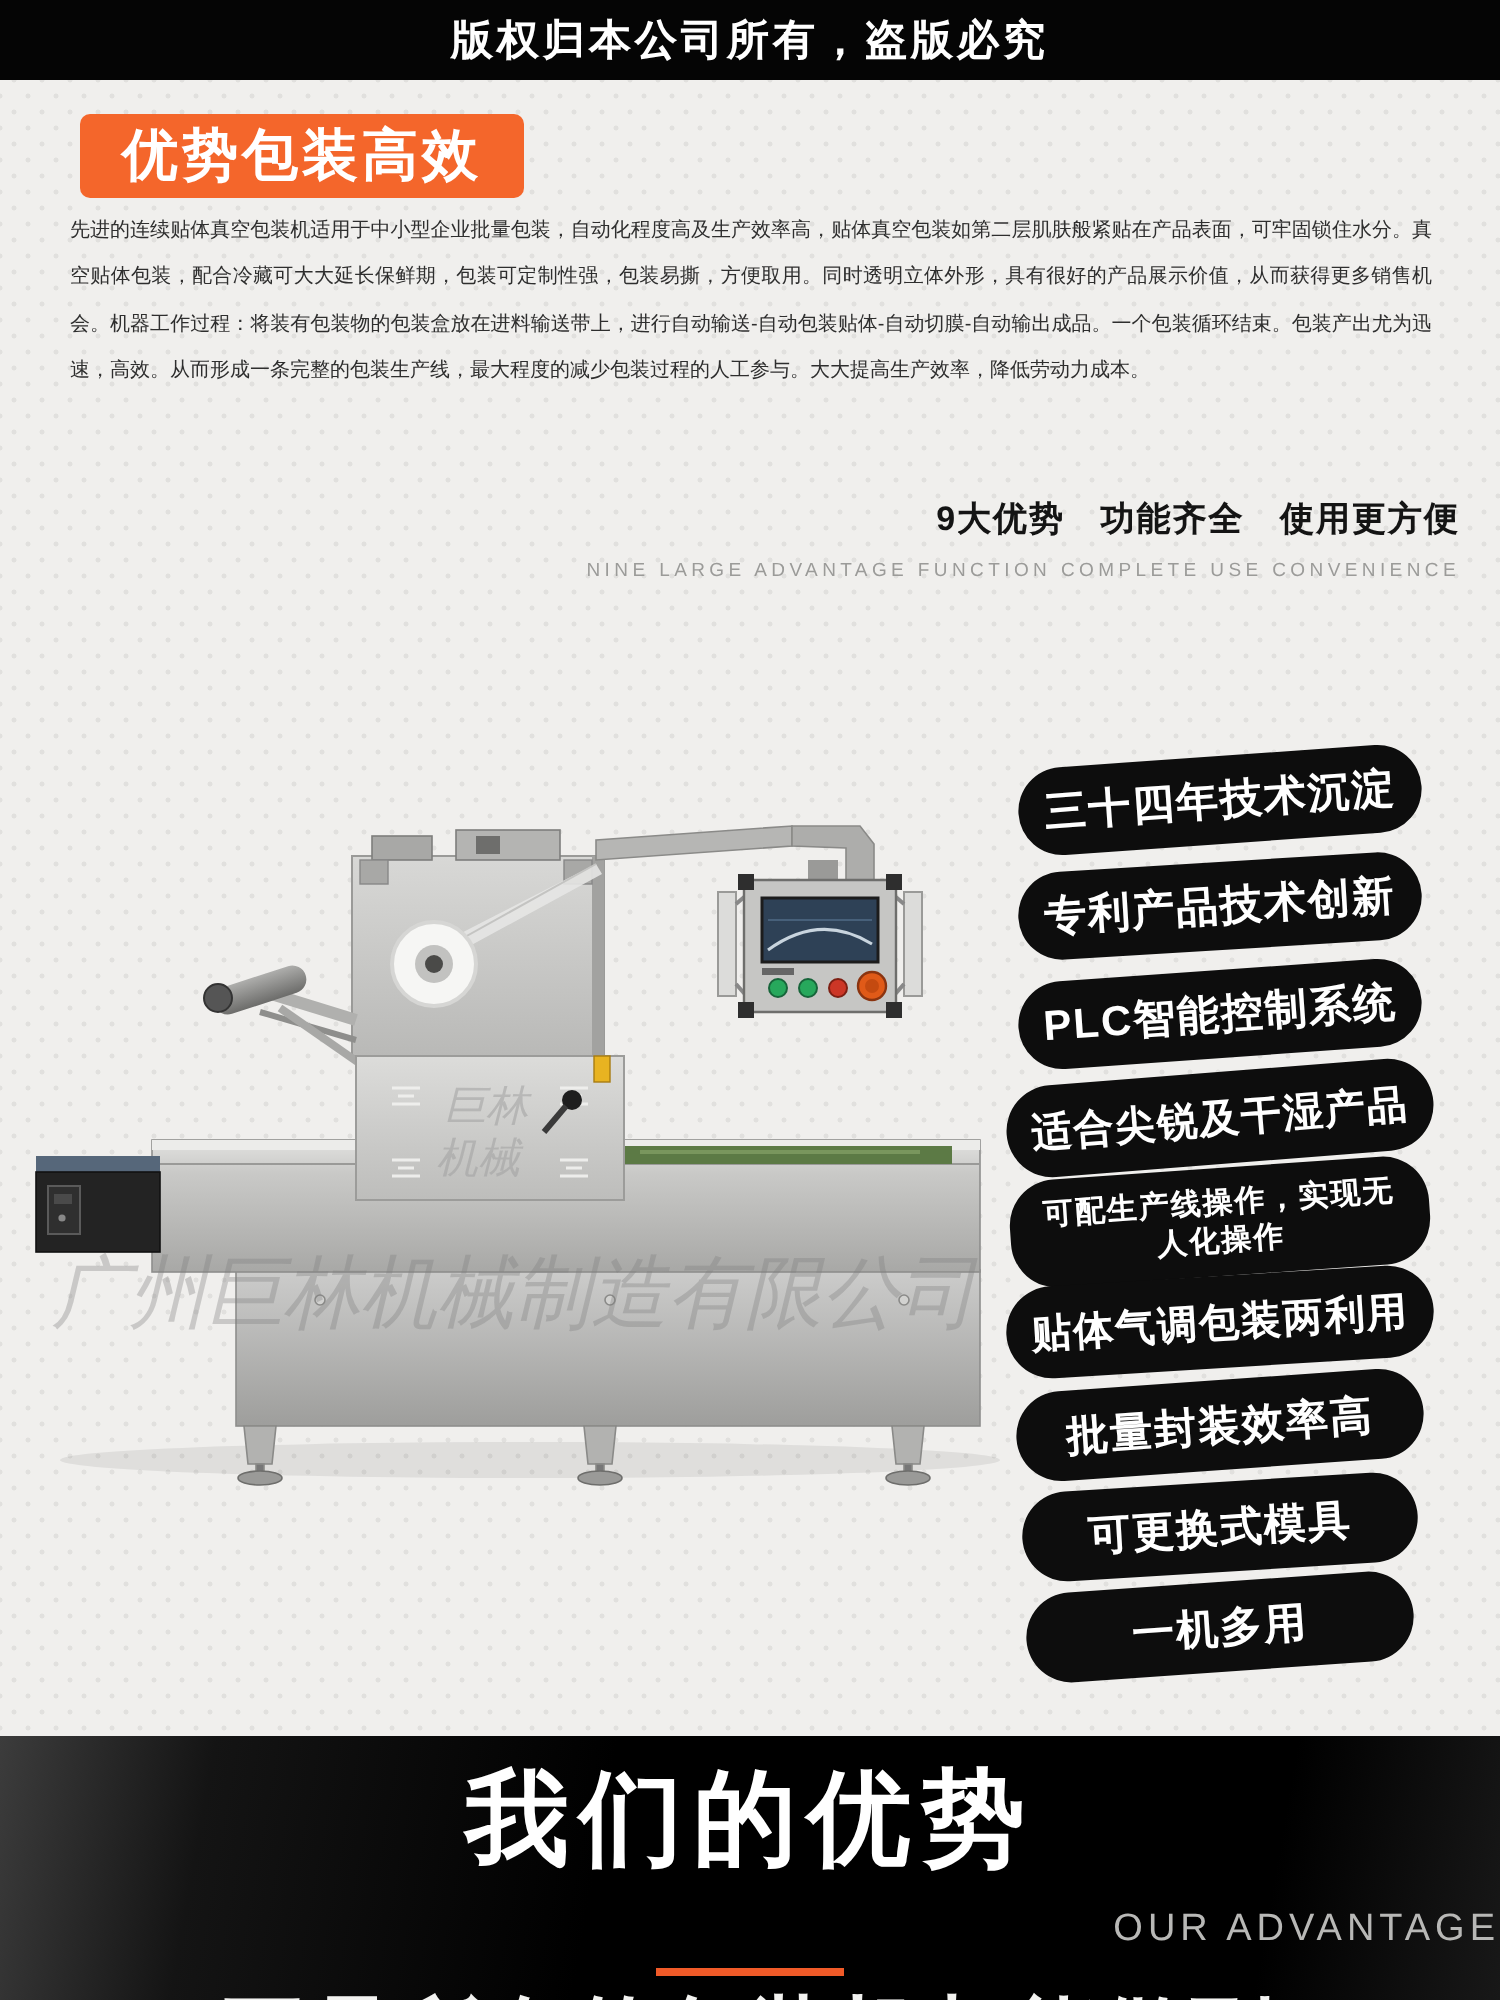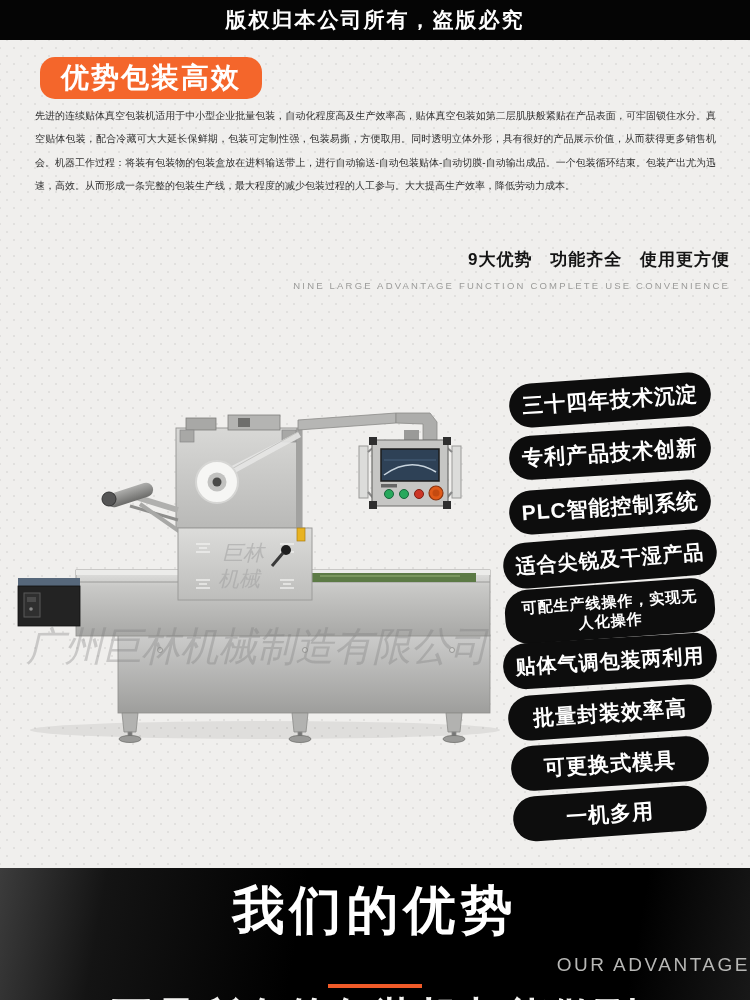--- a/index.html
+++ b/index.html
@@ -16,21 +16,21 @@
   }
   
   .top-bar {
     position:absolute; left:0; top:0; width:750px; height:40px;
     background:#050505; color:#fff; display:flex; align-items:center; justify-content:center;
     font-size:21px; font-weight:bold; letter-spacing:2px;
   }
   
   .badge {
     position:absolute; left:40px; top:57px; height:42px; padding:0 21px;
-    background:#f4662b; border-radius:15px; color:#fff;
+    background:#f4662b; border-radius:5px; color:#fff;
     display:flex; align-items:center; font-size:28px; font-weight:bold; letter-spacing:2px;
   }
   
   .intro {
     position:absolute; left:35px; top:104px; width:681px;
     font-size:10px; line-height:23.4px; color:#2e2e2e; text-align:justify;
   }
   
   .headline {
     position:absolute; right:20px; top:248px; text-align:right;

